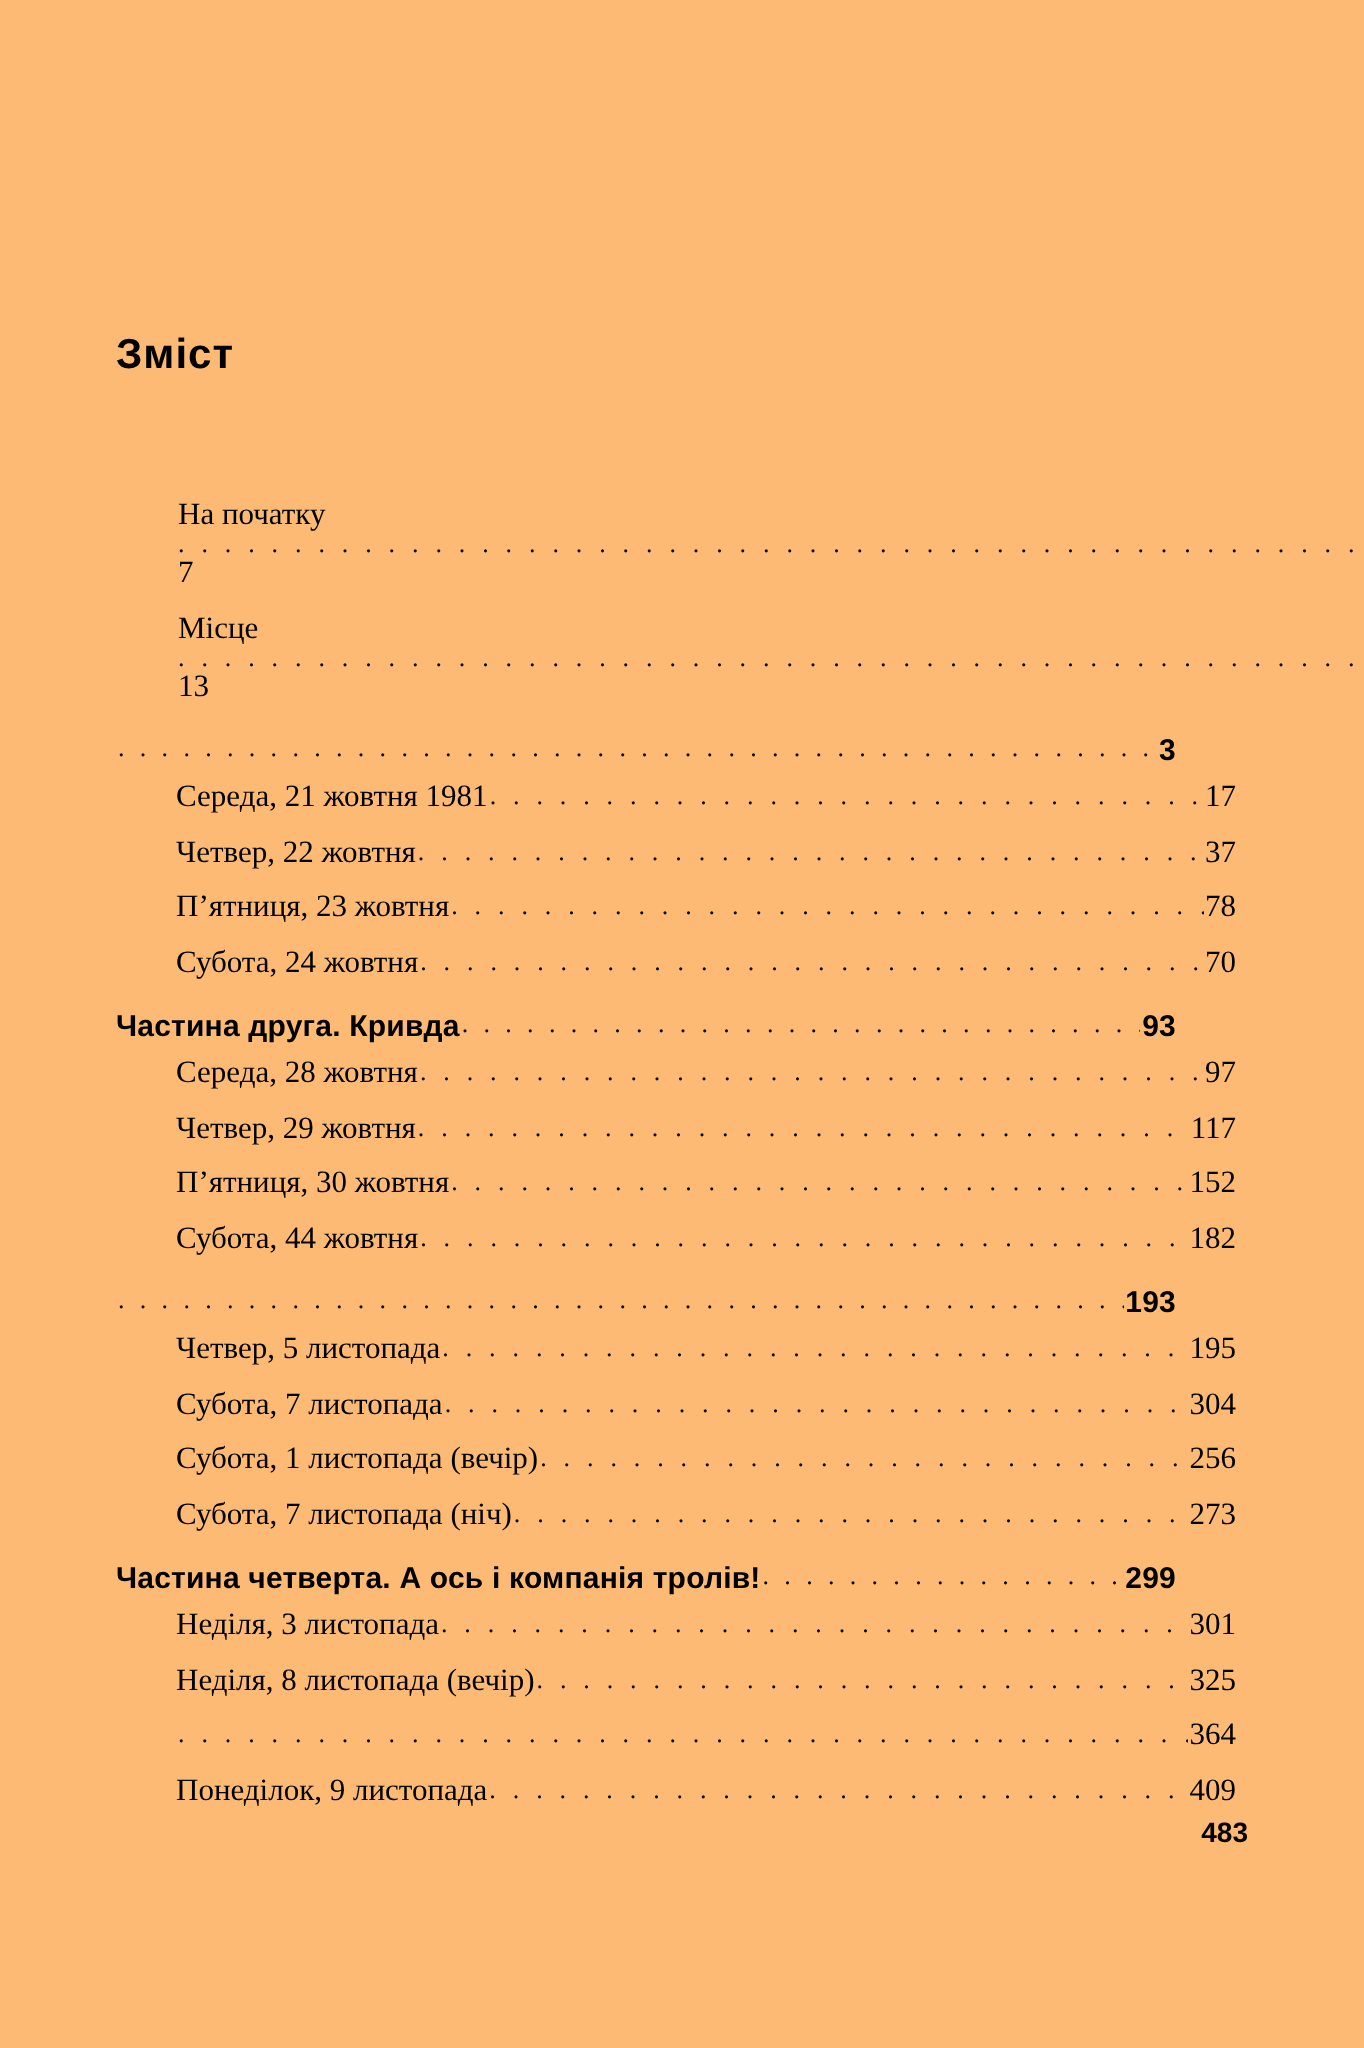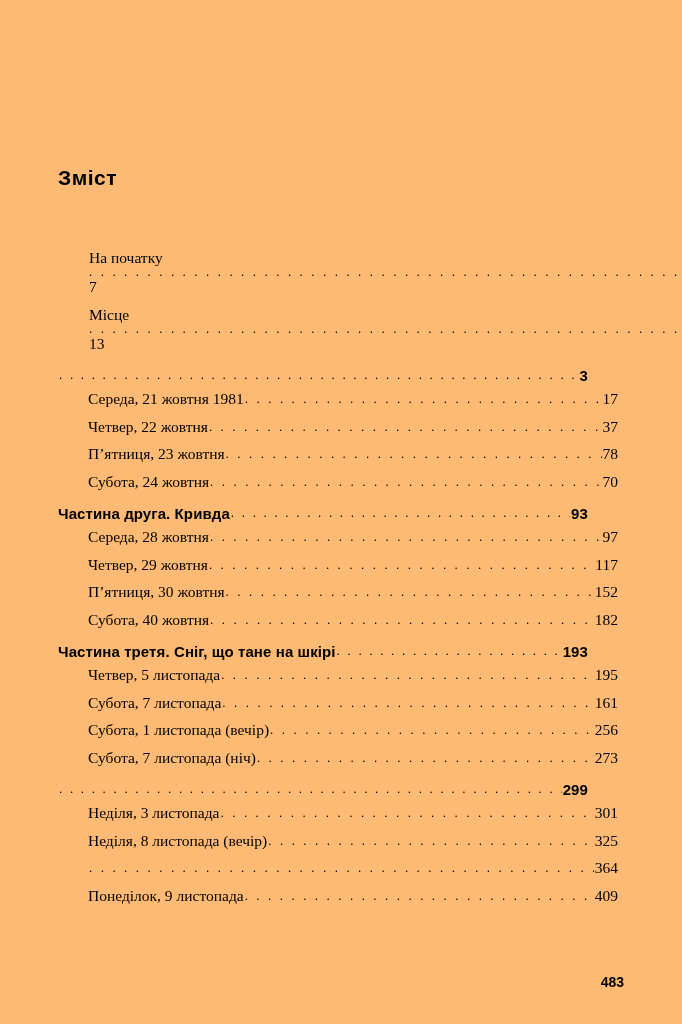--- a/index.html
+++ b/index.html
@@ -84,21 +84,21 @@
   
   .chapter {
     font-size: 15.5px;
     padding-left: 30px;
     margin-bottom: 12px;
   }
 
   .page-footer {
     position: absolute;
     right: 58px;
-    top: 974px;
+    top: 908px;
     font-family: "Liberation Sans", sans-serif;
     font-weight: bold;
     font-size: 14px;
   }
 </style>
 </head>
 <body>
 
 <div class="page">
 
@@ -157,52 +157,52 @@
       <span class="label">Четвер, 29 жовтня</span>
       <span class="dots">. . . . . . . . . . . . . . . . . . . . . . . . . . . . . . . . . . . . . . . . . . . . . . . . . . . . . . . . . . . . . . . . . . . .</span>
       <span class="page-num">117</span>
     </div>
     <div class="entry chapter">
       <span class="label">П’ятниця, 30 жовтня</span>
       <span class="dots">. . . . . . . . . . . . . . . . . . . . . . . . . . . . . . . . . . . . . . . . . . . . . . . . . . . . . . . . . . . . . . . . . . . .</span>
       <span class="page-num">152</span>
     </div>
     <div class="entry chapter">
-      <span class="label">Субота, 40 жовтня</span>
+      <span class="label">Субота, 44 жовтня</span>
       <span class="dots">. . . . . . . . . . . . . . . . . . . . . . . . . . . . . . . . . . . . . . . . . . . . . . . . . . . . . . . . . . . . . . . . . . . .</span>
       <span class="page-num">182</span>
     </div>
 
     <div class="entry part">
-      <span class="label">Частина третя. Сніг, що тане на шкірі</span>
       <span class="dots">. . . . . . . . . . . . . . . . . . . . . . . . . . . . . . . . . . . . . . . . . . . . . . . . . . . . . . . . . . . . . . . . . . . .</span>
       <span class="page-num">193</span>
     </div>
     <div class="entry chapter">
       <span class="label">Четвер, 5 листопада</span>
       <span class="dots">. . . . . . . . . . . . . . . . . . . . . . . . . . . . . . . . . . . . . . . . . . . . . . . . . . . . . . . . . . . . . . . . . . . .</span>
       <span class="page-num">195</span>
     </div>
     <div class="entry chapter">
       <span class="label">Субота, 7 листопада</span>
       <span class="dots">. . . . . . . . . . . . . . . . . . . . . . . . . . . . . . . . . . . . . . . . . . . . . . . . . . . . . . . . . . . . . . . . . . . .</span>
-      <span class="page-num">161</span>
+      <span class="page-num">304</span>
     </div>
     <div class="entry chapter">
       <span class="label">Субота, 1 листопада (вечір)</span>
       <span class="dots">. . . . . . . . . . . . . . . . . . . . . . . . . . . . . . . . . . . . . . . . . . . . . . . . . . . . . . . . . . . . . . . . . . . .</span>
       <span class="page-num">256</span>
     </div>
     <div class="entry chapter">
       <span class="label">Субота, 7 листопада (ніч)</span>
       <span class="dots">. . . . . . . . . . . . . . . . . . . . . . . . . . . . . . . . . . . . . . . . . . . . . . . . . . . . . . . . . . . . . . . . . . . .</span>
       <span class="page-num">273</span>
     </div>
 
     <div class="entry part">
+      <span class="label">Частина четверта. А ось і компанія тролів!</span>
       <span class="dots">. . . . . . . . . . . . . . . . . . . . . . . . . . . . . . . . . . . . . . . . . . . . . . . . . . . . . . . . . . . . . . . . . . . .</span>
       <span class="page-num">299</span>
     </div>
     <div class="entry chapter">
       <span class="label">Неділя, 3 листопада</span>
       <span class="dots">. . . . . . . . . . . . . . . . . . . . . . . . . . . . . . . . . . . . . . . . . . . . . . . . . . . . . . . . . . . . . . . . . . . .</span>
       <span class="page-num">301</span>
     </div>
     <div class="entry chapter">
       <span class="label">Неділя, 8 листопада (вечір)</span>

